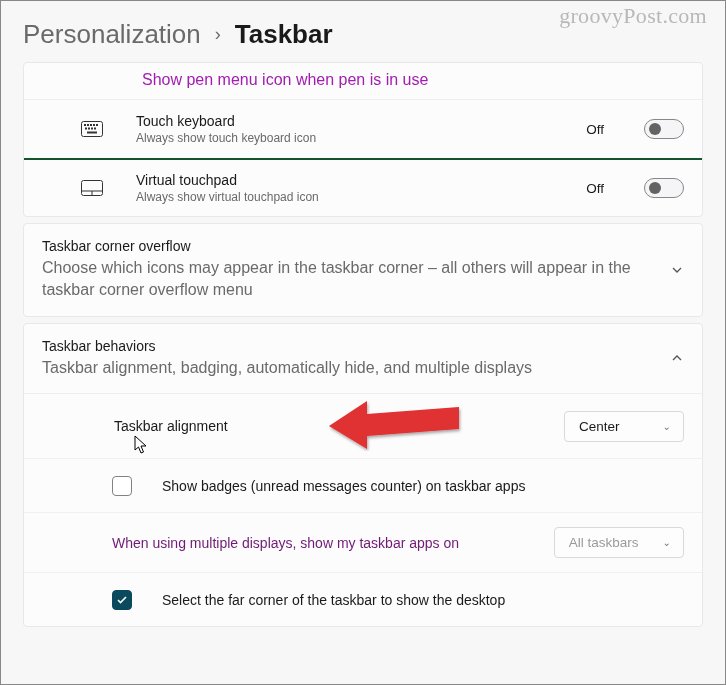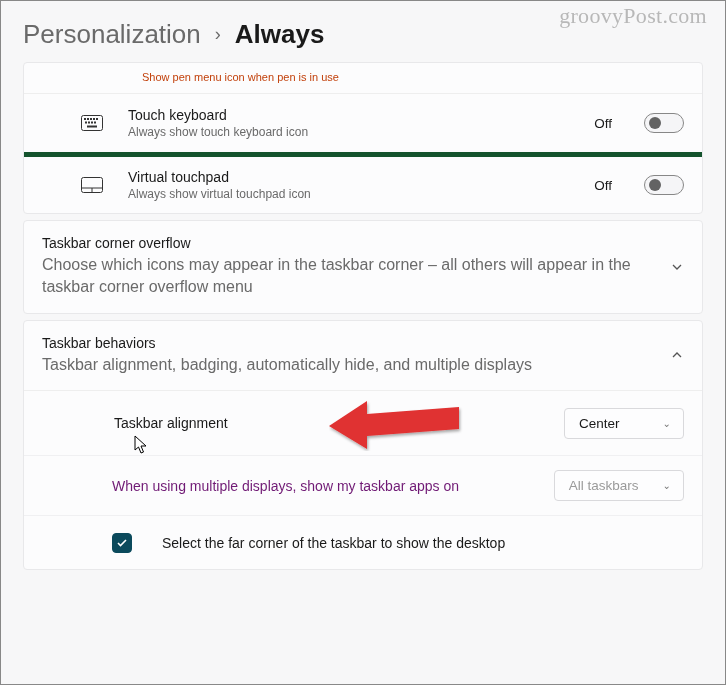--- a/index.html
+++ b/index.html
@@ -51,24 +51,24 @@
     .panel {
       background: #fcfcfd;
       border: 1px solid #e8e8ea;
       border-radius: 4px;
       margin-bottom: 6px;
     }
     .row {
       display: flex;
       align-items: center;
       padding: 12px 18px;
-      gap: 24px;
+      gap: 32px;
       min-height: 58px;
     }
-    .row + .row { border-top: 5px solid #14532d; }
+    .row + .row { border-top: 2px solid #14532d; }
     .row-indent { padding-left: 56px; }
     .row-icon {
       width: 24px;
       height: 20px;
       flex: 0 0 24px;
       display: flex;
       align-items: center;
       justify-content: center;
     }
     .row-text { flex: 1; }
@@ -196,35 +196,35 @@
     }
     .cursor {
       position: absolute;
       top: 434px;
       left: 133px;
       z-index: 51;
       pointer-events: none;
     }
     .truncated {
       padding: 8px 18px 10px 118px;
-      font-size: 11px;
-      color: #c2410c;
+      font-size: 16px;
+      color: #a21caf;
     }
   </style>
 </head>
 <body>
 
 <div class="watermark">groovyPost.com</div>
 
 <div class="inner">
 
   <div class="breadcrumb">
     <span class="parent">Personalization</span>
     <span class="chev">›</span>
-    <span class="current">Always</span>
+    <span class="current">Taskbar</span>
   </div>
 
   <div class="panel">
     <div class="truncated" style="border-bottom:1px solid #eee;"><span>Show pen menu icon when pen is in use</span></div>
 
     <div class="row row-indent">
       <div class="row-icon">
         <svg width="22" height="16" viewBox="0 0 22 16">
             <rect x="0.5" y="0.5" width="21" height="15" rx="2" fill="none" stroke="#333" stroke-width="1"></rect>
             <rect x="3" y="3" width="2" height="2" fill="#333"></rect>
@@ -291,20 +291,26 @@
 
       <div class="opt" style="padding-left:90px; min-height:64px;">
         <span class="opt-lbl">Taskbar alignment</span>
         <div class="select">
           <span>Center</span>
           <span class="caret">⌄</span>
         </div>
       </div>
 
 
+      <div class="opt" style="padding-left:88px;">
+        <div class="cb">
+          
+        </div>
+        <span class="opt-lbl">Show badges (unread messages counter) on taskbar apps</span>
+      </div>
 
 
       <div class="opt disabled" style="padding-left:88px;">
         <span class="opt-lbl" style="color:#701a75;">When using multiple displays, show my taskbar apps on</span>
         <div class="select disabled">
           <span>All taskbars</span>
           <span class="caret">⌄</span>
         </div>
       </div>
 

